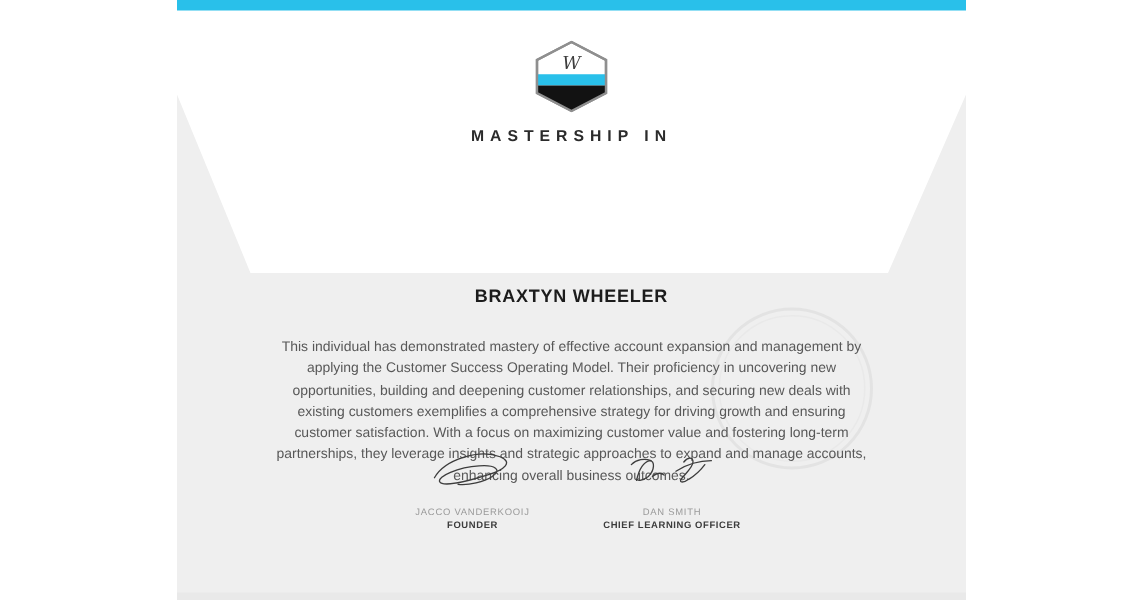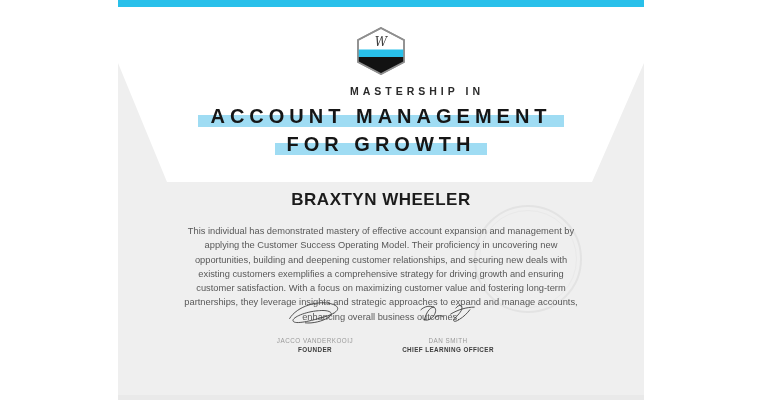--- a/index.html
+++ b/index.html
@@ -3,30 +3,30 @@
 <meta charset="utf-8">
 <style>
   html,body{margin:0;padding:0;background:#fff;font-family:"Liberation Sans",sans-serif;}
   .stage{position:relative;width:762px;height:400px;background:#ffffff;overflow:hidden;}
   .cert{position:absolute;left:118px;top:0;width:526px;height:400px;background:#efefef;}
   .banner{position:absolute;left:0;top:0;width:526px;height:182px;background:#ffffff;
     clip-path:polygon(0 0,526px 0,526px 63px,474px 182px,49px 182px,0 63px);}
   .topbar{position:absolute;left:0;top:0;width:526px;height:7px;background:#29c0ea;}
   .badge{position:absolute;left:237px;top:27px;width:52px;height:48px;}
   .eyebrow{position:absolute;top:85px;left:0;width:100%;text-align:center;
-    font-size:10.5px;font-weight:600;letter-spacing:4px;color:#2b2b2b;margin-left:36px;}
+    font-size:10.5px;font-weight:600;letter-spacing:4px;color:#2b2b2b;}
   .titles{position:absolute;top:104px;left:0;width:100%;text-align:center;}
   .title-line{height:24px;}
   .title-line + .title-line{margin-top:4px;}
   .hl{display:inline-block;line-height:24px;font-size:20px;font-weight:700;
     letter-spacing:5px;color:#161616;padding:0 12px;
     background-image:linear-gradient(#9fdcf3,#9fdcf3);
     background-repeat:no-repeat;background-size:100% 12px;background-position:0 11px;}
   .name{position:absolute;top:190px;left:0;width:100%;text-align:center;
-    font-size:17px;font-weight:700;letter-spacing:.5px;color:#1c1c1c;}
+    font-size:12px;font-weight:700;letter-spacing:.5px;color:#1c1c1c;}
   .body-text{position:absolute;top:224px;left:61px;width:404px;text-align:center;
     font-size:9.3px;line-height:14.3px;color:#585858;}
   .watermark{position:absolute;left:356px;top:205px;width:104px;height:104px;
     border:2px solid #e3e3e3;border-radius:50%;}
   .watermark::after{content:"";position:absolute;left:3px;top:3px;right:3px;bottom:3px;
     border:1px solid #e9e9e9;border-radius:50%;}
   .sig-col{position:absolute;top:301px;width:140px;text-align:center;}
   .sig-col.c1{left:127px;}
   .sig-col.c2{left:260px;}
   .sig-art{height:28px;}
@@ -56,28 +56,20 @@
       <g clip-path="url(#hexclip)">
         <rect x="0" y="22.5" width="52" height="7.5" fill="#29c0ea"></rect>
         <rect x="0" y="30" width="52" height="18" fill="#121212"></rect>
       </g>
       <polygon points="26,1 49,13 49,35 26,47 3,35 3,13" fill="none" stroke="#8f8f8f" stroke-width="1.6"></polygon>
       <text x="26" y="19" text-anchor="middle" font-size="12" font-style="italic" font-family="DejaVu Serif, serif" fill="#3d3d3d">W</text>
     </svg>
 
     <div class="eyebrow">MASTERSHIP IN</div>
 
-    <div class="titles">
-      <div class="title-line">
-        <span class="hl">ACCOUNT MANAGEMENT</span>
-      </div>
-      <div class="title-line">
-        <span class="hl">FOR GROWTH</span>
-      </div>
-    </div>
 
     <div class="name">BRAXTYN WHEELER</div>
 
     <div class="watermark"></div>
 
     <div class="body-text">This individual has demonstrated mastery of effective account expansion and management by applying the Customer Success Operating Model. Their proficiency in uncovering new opportunities, building and deepening customer relationships, and securing new deals with existing customers exemplifies a comprehensive strategy for driving growth and ensuring customer satisfaction. With a focus on maximizing customer value and fostering long-term partnerships, they leverage insights and strategic approaches to expand and manage accounts, enhancing overall business outcomes.</div>
 
     <div class="sig-col c1">
       <svg class="sig-art" viewBox="0 0 70 32" width="70" height="28">
         <path d="M6 20 C14 6,40 -2,56 4 C66 8,60 14,46 18 C30 23,12 27,10 23 C8 19,24 12,40 11 C52 10,58 14,50 19 C44 23,32 26,24 25" fill="none" stroke="#3d3d3d" stroke-width="1" stroke-linecap="round"></path>

